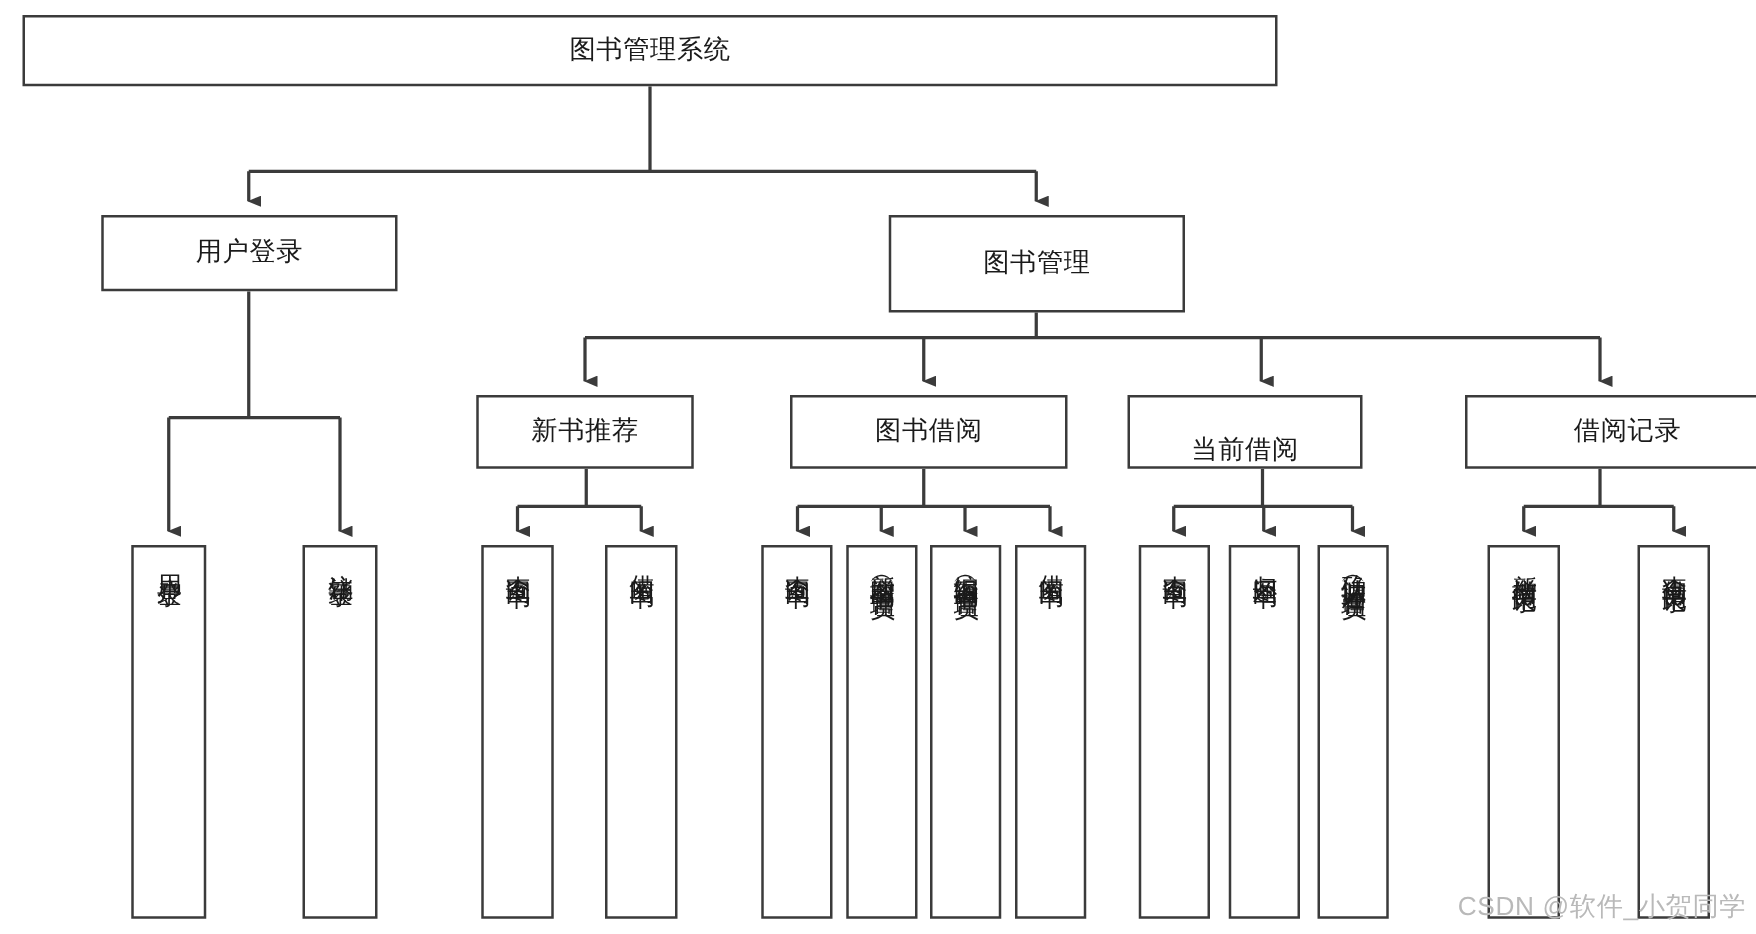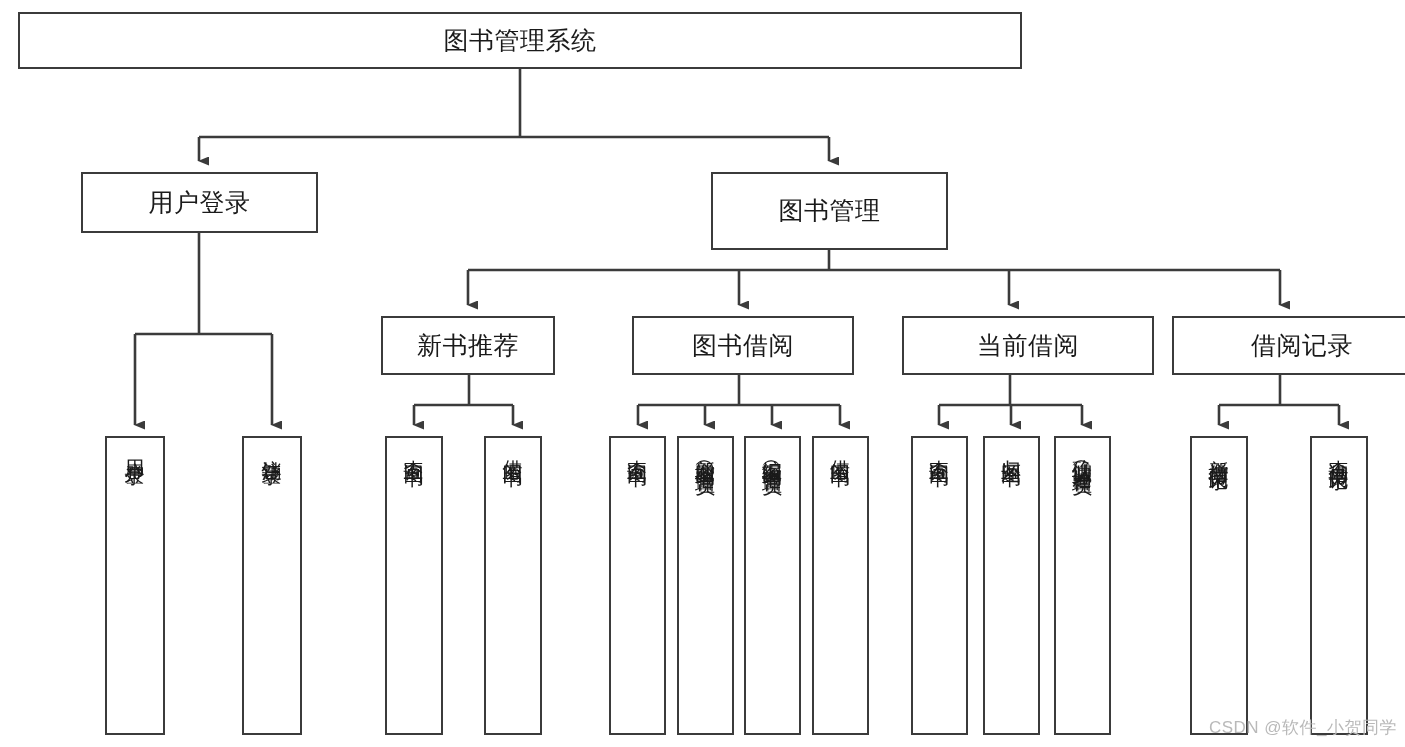--- a/index.html
+++ b/index.html
@@ -30,21 +30,21 @@
     box-sizing: border-box;
     background: #ffffff;
     border: 2.2px solid #3b3b3b;
     display: flex;
     align-items: center;
     justify-content: center;
     overflow: hidden;
   }
   .node-label {
     color: #1a1a1a;
-    font-size: 25px;
+    font-size: 21px;
     line-height: 1.18;
     letter-spacing: 0.5px;
     white-space: nowrap;
     text-align: center;
     user-select: none;
   }
   .node.horizontal .node-label {
     writing-mode: horizontal-tb;
   }
   .node.vertical {
@@ -57,21 +57,21 @@
     text-orientation: upright;
     font-size: 20px;
     letter-spacing: 2.5px;
     line-height: 1;
     white-space: nowrap;
   }
   #watermark {
     position: absolute;
     right: 8px;
     bottom: 8px;
-    font-size: 17px;
+    font-size: 21px;
     color: #b9b9b9;
     letter-spacing: 0.5px;
     white-space: nowrap;
     user-select: none;
   }
 </style>
 </head>
 <body>
 
 <div id="diagram-root">
@@ -129,21 +129,21 @@
   <div class="node horizontal" id="node-book-management" style="left: 711px; top: 172px; width: 237px; height: 78px;">
     <span class="node-label">图书管理</span>
   </div>
 
   <div class="node horizontal" id="node-new-book-recommend" style="left: 381px; top: 316px; width: 174px; height: 59px;">
     <span class="node-label">新书推荐</span>
   </div>
   <div class="node horizontal" id="node-book-borrow" style="left: 632px; top: 316px; width: 222px; height: 59px;">
     <span class="node-label">图书借阅</span>
   </div>
-  <div class="node horizontal" id="node-current-borrow" style="left: 902px; top: 316px; width: 252px; height: 59px;">
+  <div class="node horizontal" id="node-current-borrow" style="left: 902px; top: 316px; width: 188px; height: 59px; align-items: flex-end;">
     <span class="node-label">当前借阅</span>
   </div>
   <div class="node horizontal" id="node-borrow-record" style="left: 1172px; top: 316px; width: 260px; height: 59px;">
     <span class="node-label">借阅记录</span>
   </div>
 
   <div class="node vertical" id="node-leaf-user-login" style="left: 105px; top: 436px; width: 60px; height: 299px;">
     <span class="node-label">用户登录</span>
   </div>
   <div class="node vertical" id="node-leaf-logout" style="left: 242px; top: 436px; width: 60px; height: 299px;">

